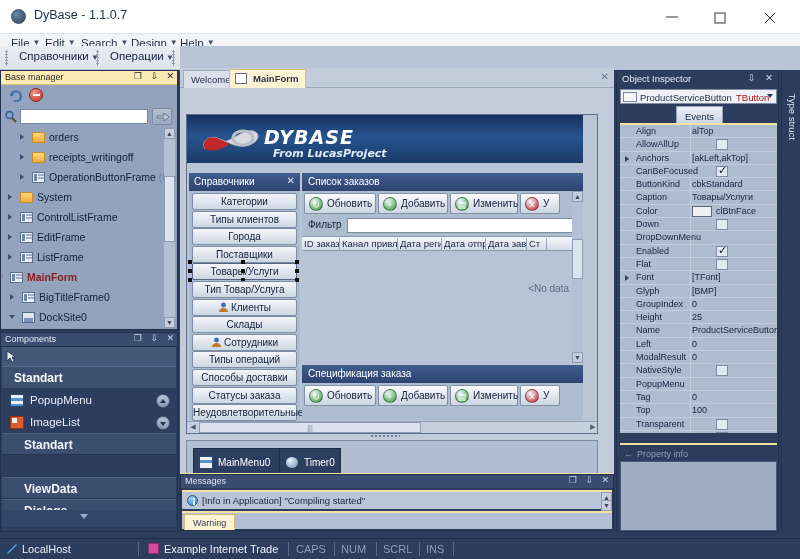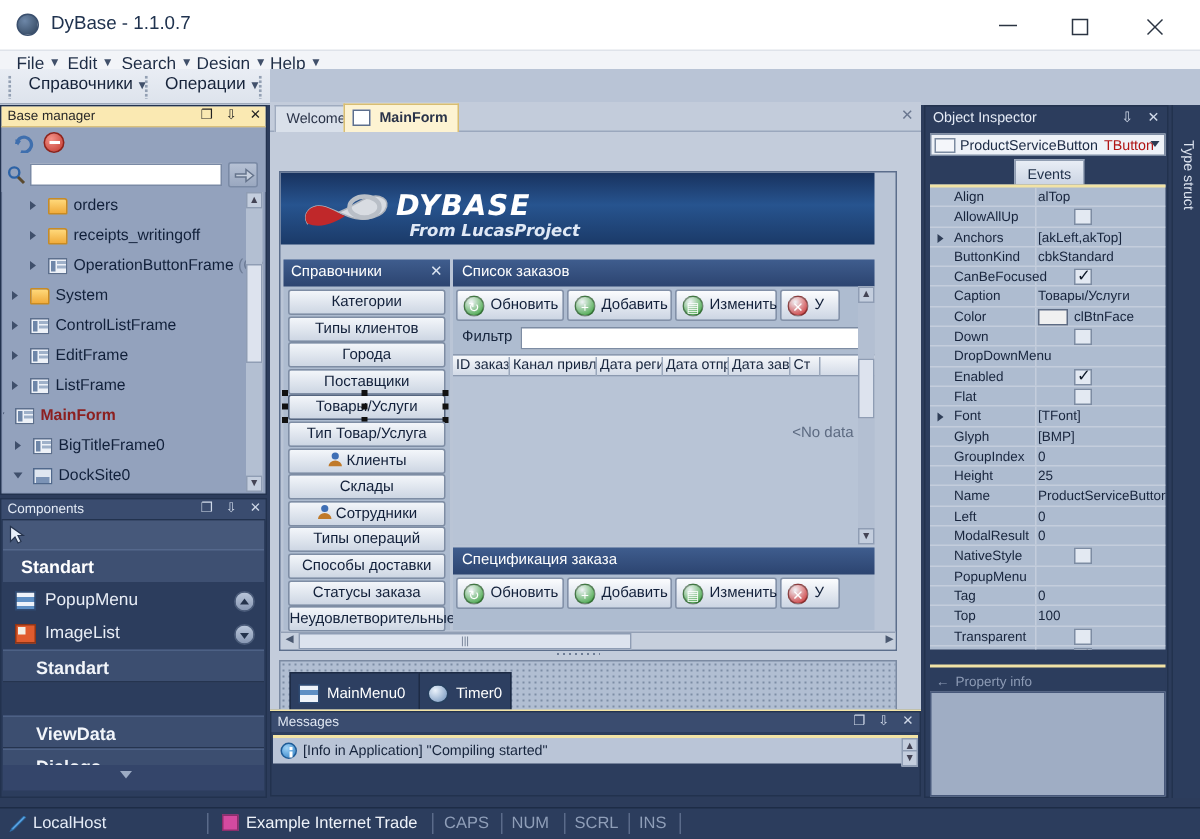--- a/index.html
+++ b/index.html
@@ -611,20 +611,25 @@
       <div style="position:absolute;left:5px;top:3px;width:11px;height:11px;border-radius:50%;background:radial-gradient(circle at 35% 30%,#9fd3f7,#2e7ec4);border:1px solid #1e5b96;">
         <div style="position:absolute;left:4.5px;top:2px;width:2px;height:2px;background:#fff;"></div>
         <div style="position:absolute;left:4.5px;top:5px;width:2px;height:4px;background:#fff;"></div>
       </div>
       <div class="msg-line" style="left:20px;top:3px;">[Info in Application] "Compiling started"</div>
       <div class="vscroll" style="right:0;top:0;width:11px;height:19px;">
         <div class="up">▲</div>
         <div class="dn">▼</div>
       </div>
     </div>
+    <div id="msgTabs">
+      <div class="mtab">
+        <span>Warning</span>
+      </div>
+    </div>
   </div>
 
   <div id="inspector">
     <div id="insHeader">
       <div class="t">Object Inspector</div>
       <div class="b">
         <span>⇩</span>
         <span>✕</span>
       </div>
     </div>
@@ -654,27 +659,27 @@
           <span class="cb"></span>
         </div>
         <div class="prow">
           <span class="sep"></span>
           <span class="pa"></span>
           <span class="pn">Anchors</span>
           <span class="pv">[akLeft,akTop]</span>
         </div>
         <div class="prow">
           <span class="sep"></span>
+          <span class="pn">CanBeFocused</span>
+          <span class="cb on"></span>
+        </div>
+        <div class="prow">
+          <span class="sep"></span>
           <span class="pn">ButtonKind</span>
           <span class="pv">cbkStandard</span>
-        </div>
-        <div class="prow">
-          <span class="sep"></span>
-          <span class="pn">CanBeFocused</span>
-          <span class="cb on"></span>
         </div>
         <div class="prow">
           <span class="sep"></span>
           <span class="pn">Caption</span>
           <span class="pv">Товары/Услуги</span>
         </div>
         <div class="prow">
           <span class="sep"></span>
           <span class="pn">Color</span>
           <span class="colorsw"></span>

